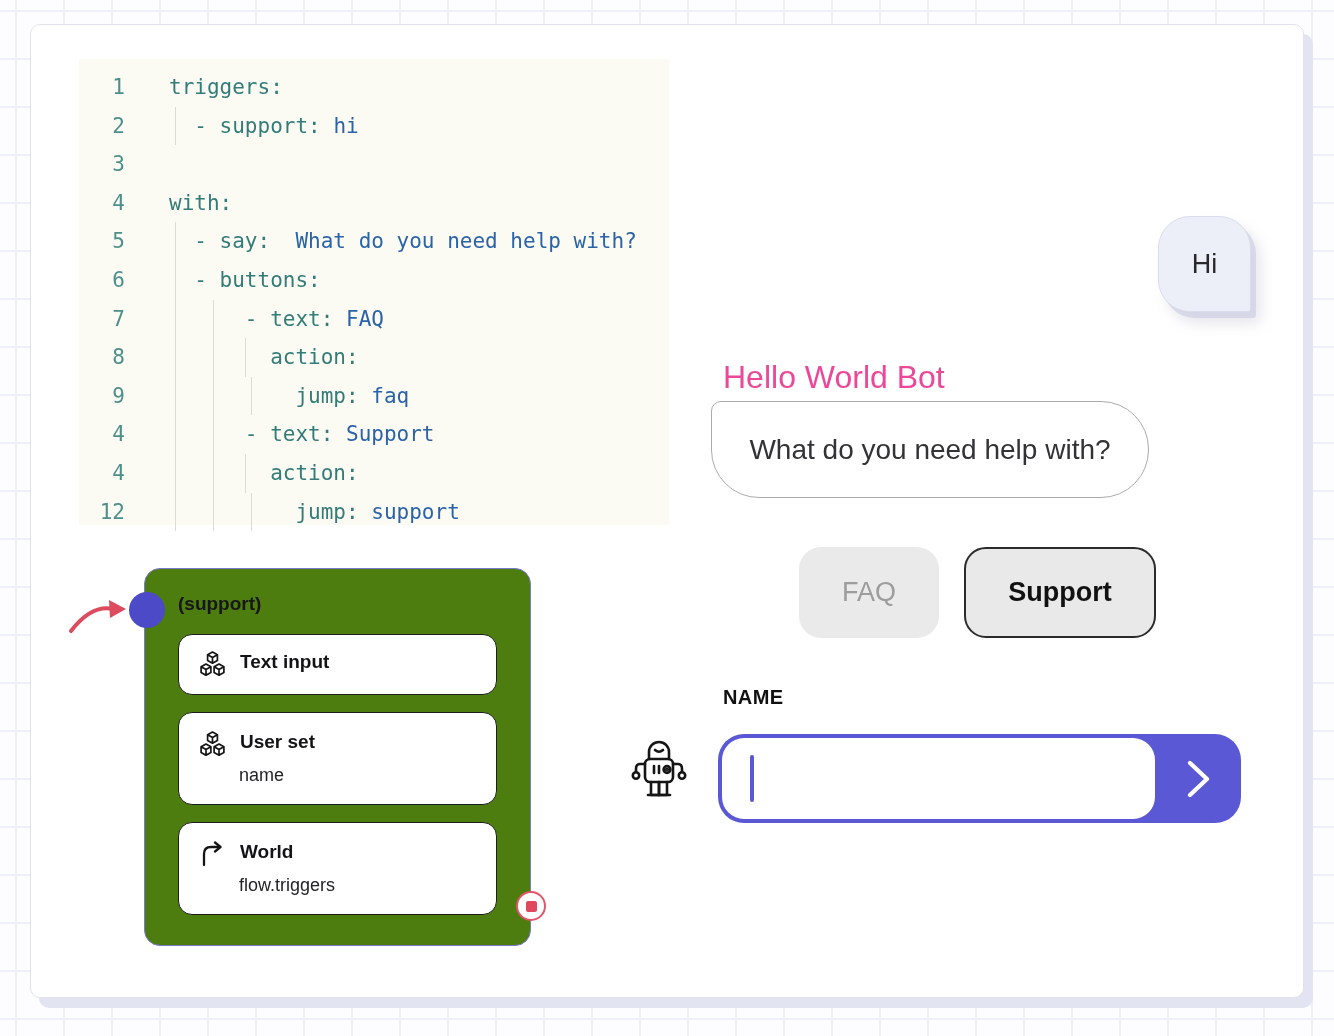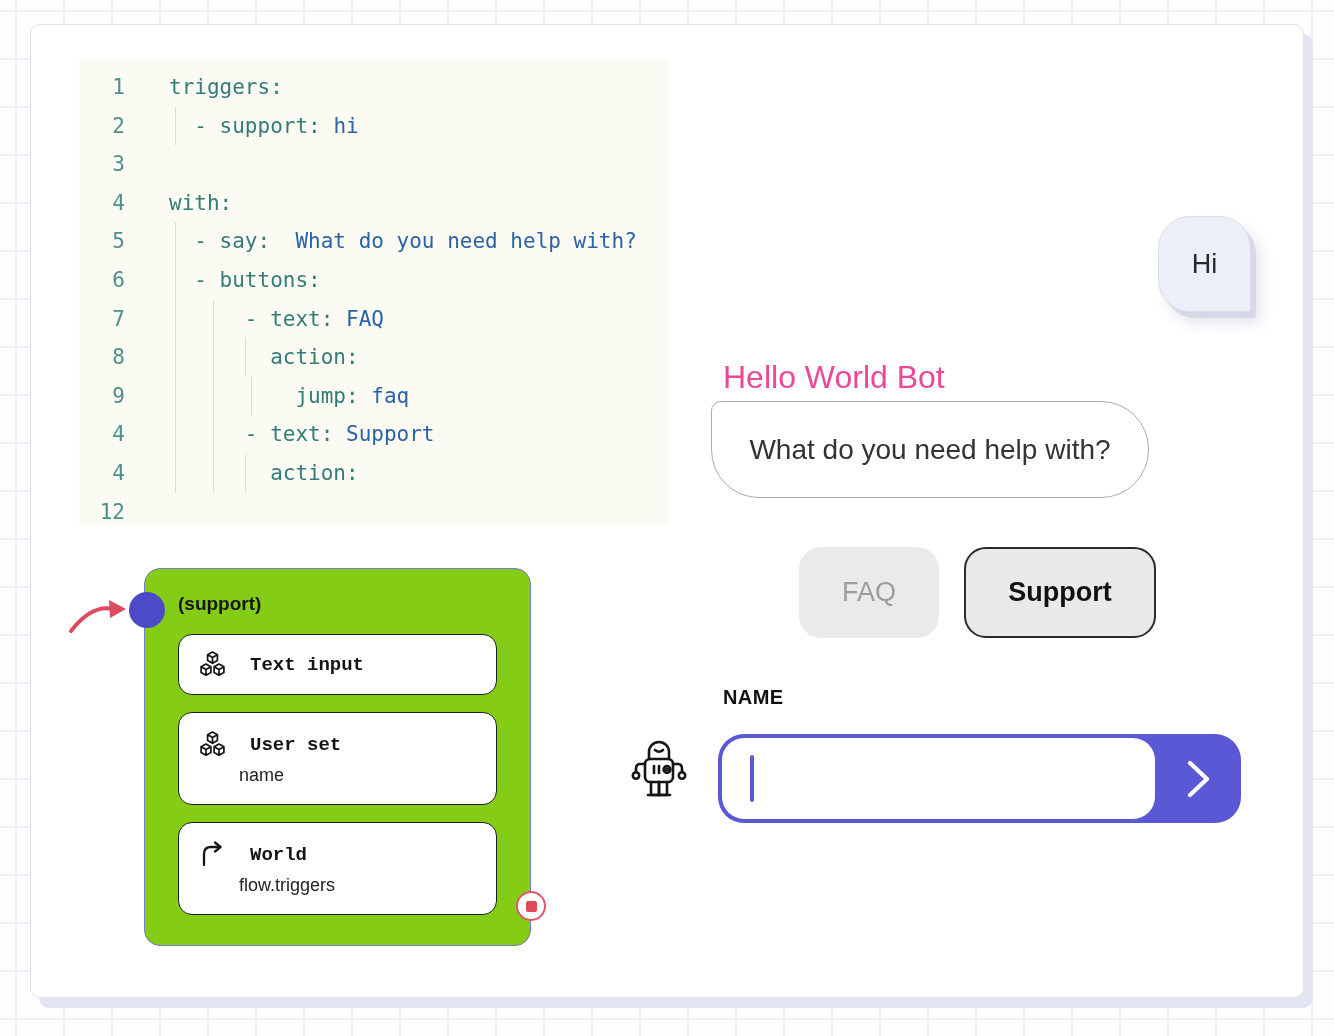--- a/index.html
+++ b/index.html
@@ -34,36 +34,36 @@
   }
   .code-line{display:flex; white-space:pre;}
   .ln-num{width:46px; text-align:right; color:var(--code-line-number); flex:0 0 auto;}
   .ln-content{margin-left:44px; position:relative; flex:1;}
   .indent-guide{position:absolute; top:0; bottom:0; width:1px; background:#dcdcd4;}
   .tok-key{color:var(--code-key);}
   .tok-val{color:var(--code-value);}
   
   .flow-node{
     position:absolute; left:113px; top:543px; width:387px; height:378px;
-    background:#84cc16; border:1.5px solid var(--node-border); border-radius:16px;
+    background:#4d7c0f; border:1.5px solid var(--node-border); border-radius:16px;
   }
   .flow-title{position:absolute; left:33px; top:24px; font-size:19px; font-weight:bold; color:#17171a;}
   .port-dot{
     position:absolute; left:-16px; top:23px; width:36px; height:36px;
     background:var(--port); border-radius:50%;
   }
   .arrow-svg{position:absolute; left:-82px; top:16px; pointer-events:none;}
   .flow-blocks{position:absolute; left:33px; right:33px; top:65px;}
   .blk{
     background:#fff; border:1.7px solid #1d1d20; border-radius:14px;
     display:flex; flex-direction:column; justify-content:center;
     padding:0 20px; margin-bottom:17px;
   }
   .blk-1row{height:61px;} .blk-2row{height:93px;}
-  .blk-row{display:flex; align-items:center; gap:24px;font-family:Liberation Mono, monospace;}
+  .blk-row{display:flex; align-items:flex-start; gap:14px;}
   .blk-title{font-size:19px; font-weight:bold; color:#141416;}
   .blk-sub{margin-left:40px; margin-top:7px; font-size:18px; color:#232326;}
   .blk-icon{flex:0 0 auto; display:flex;}
   .stop-badge{
     position:absolute; left:371px; top:322px; width:30px; height:30px;
     background:#fff; border:2.5px solid var(--stop-red); border-radius:50%;
     display:flex; align-items:center; justify-content:center;
   }
   .stop-badge i{display:block; width:11px; height:11px; background:#e0495c; border-radius:2px;}
   
@@ -125,21 +125,21 @@
         <div class="code-line"><span class="ln-num">2</span><span class="ln-content"><i class="indent-guide" style="left: 0.5ch;"></i><span class="tok-key">  - support: </span><span class="tok-val">hi</span></span></div>
         <div class="code-line"><span class="ln-num">3</span><span class="ln-content">&nbsp;</span></div>
         <div class="code-line"><span class="ln-num">4</span><span class="ln-content"><span class="tok-key">with:</span></span></div>
         <div class="code-line"><span class="ln-num">5</span><span class="ln-content"><i class="indent-guide" style="left: 0.5ch;"></i><span class="tok-key">  - say: </span><span class="tok-val"> What do you need help with?</span></span></div>
         <div class="code-line"><span class="ln-num">6</span><span class="ln-content"><i class="indent-guide" style="left: 0.5ch;"></i><span class="tok-key">  - buttons:</span></span></div>
         <div class="code-line"><span class="ln-num">7</span><span class="ln-content"><i class="indent-guide" style="left: 0.5ch;"></i><i class="indent-guide" style="left: 3.5ch;"></i><span class="tok-key">      - text: </span><span class="tok-val">FAQ</span></span></div>
         <div class="code-line"><span class="ln-num">8</span><span class="ln-content"><i class="indent-guide" style="left: 0.5ch;"></i><i class="indent-guide" style="left: 3.5ch;"></i><i class="indent-guide" style="left: 6ch;"></i><span class="tok-key">        action:</span></span></div>
         <div class="code-line"><span class="ln-num">9</span><span class="ln-content"><i class="indent-guide" style="left: 0.5ch;"></i><i class="indent-guide" style="left: 3.5ch;"></i><i class="indent-guide" style="left: 6.5ch;"></i><span class="tok-key">          jump: </span><span class="tok-val">faq</span></span></div>
         <div class="code-line"><span class="ln-num">4</span><span class="ln-content"><i class="indent-guide" style="left: 0.5ch;"></i><i class="indent-guide" style="left: 3.5ch;"></i><span class="tok-key">      - text: </span><span class="tok-val">Support</span></span></div>
         <div class="code-line"><span class="ln-num">4</span><span class="ln-content"><i class="indent-guide" style="left: 0.5ch;"></i><i class="indent-guide" style="left: 3.5ch;"></i><i class="indent-guide" style="left: 6ch;"></i><span class="tok-key">        action:</span></span></div>
-        <div class="code-line"><span class="ln-num">12</span></div>
+        <div class="code-line"><span class="ln-num">12</span><span class="ln-content"><i class="indent-guide" style="left: 0.5ch;"></i><i class="indent-guide" style="left: 3.5ch;"></i><i class="indent-guide" style="left: 6.5ch;"></i><span class="tok-key">          jump: </span><span class="tok-val">support</span></span></div>
       </div>
   </div>
 
   <div class="flow-node">
     <svg class="arrow-svg" width="68" height="56" viewBox="0 0 68 56">
       <path d="M8,46 C22,28 36,21 50,24" fill="none" stroke="var(--arrow-red)" stroke-width="4" stroke-linecap="round"></path>
       <polygon points="46,15 63,24 47,33" fill="var(--arrow-red)"></polygon>
     </svg>
     <span class="port-dot"></span>
     <div class="flow-title">(support)</div>

